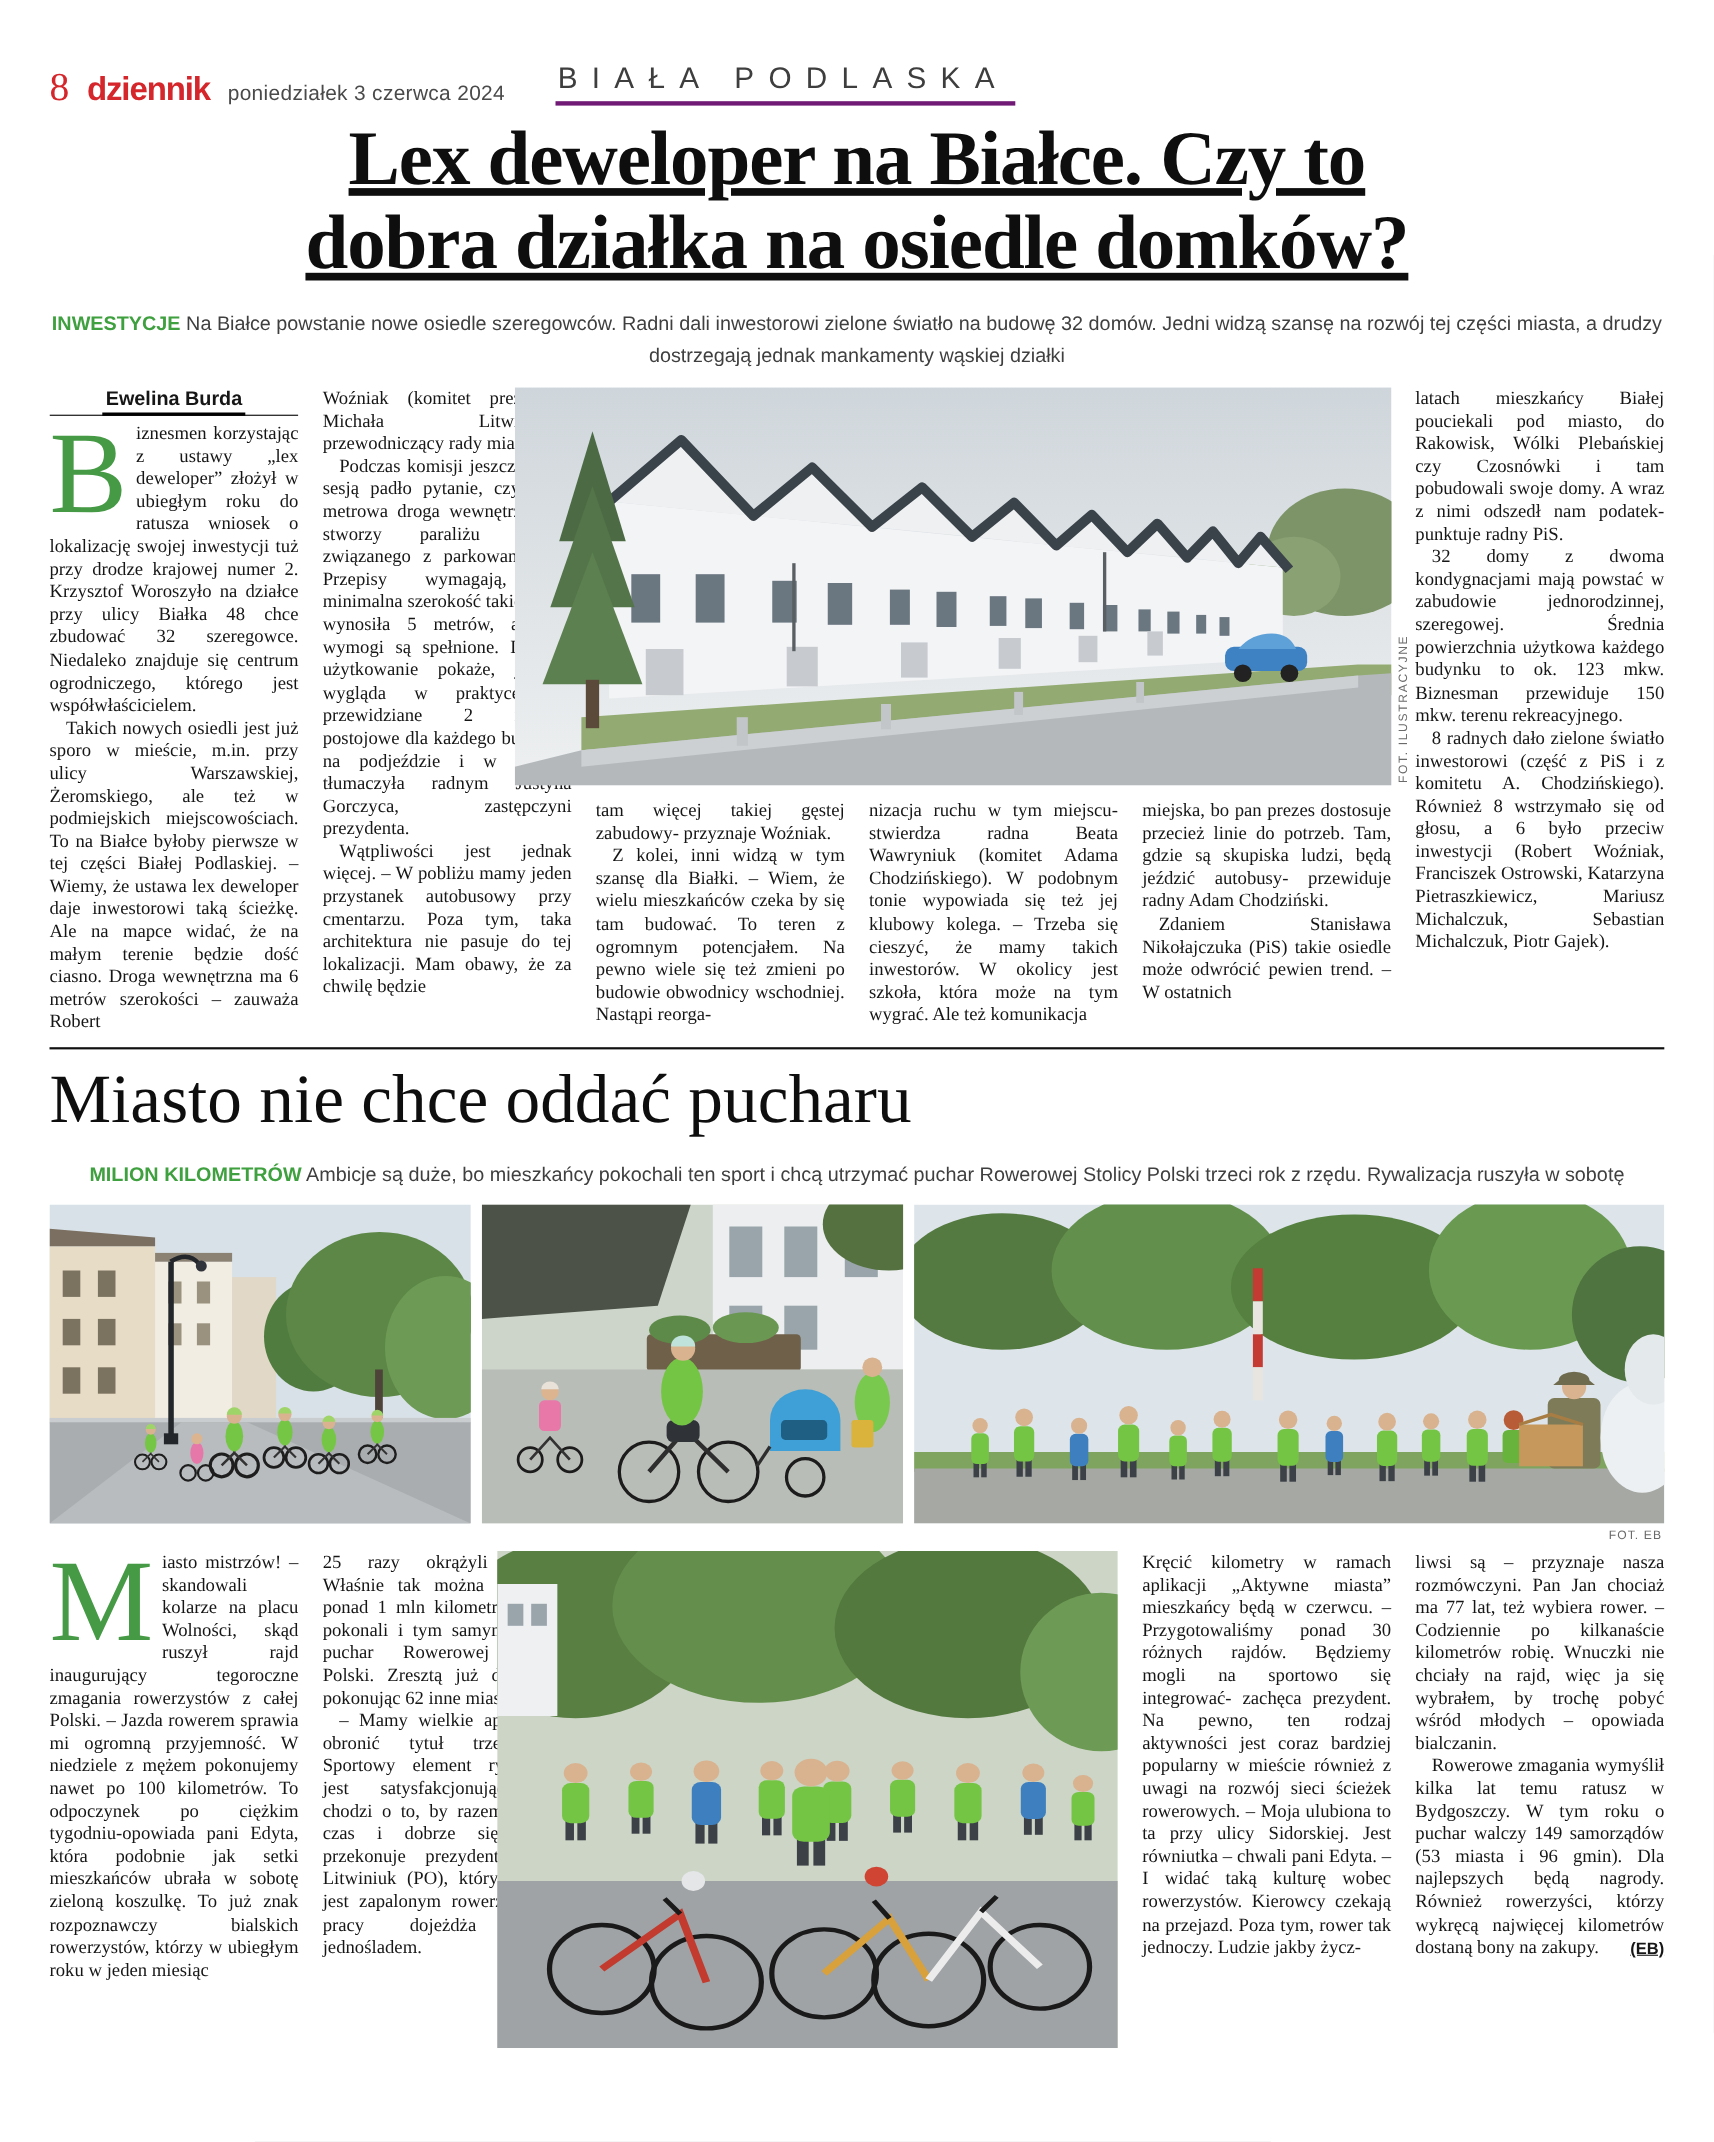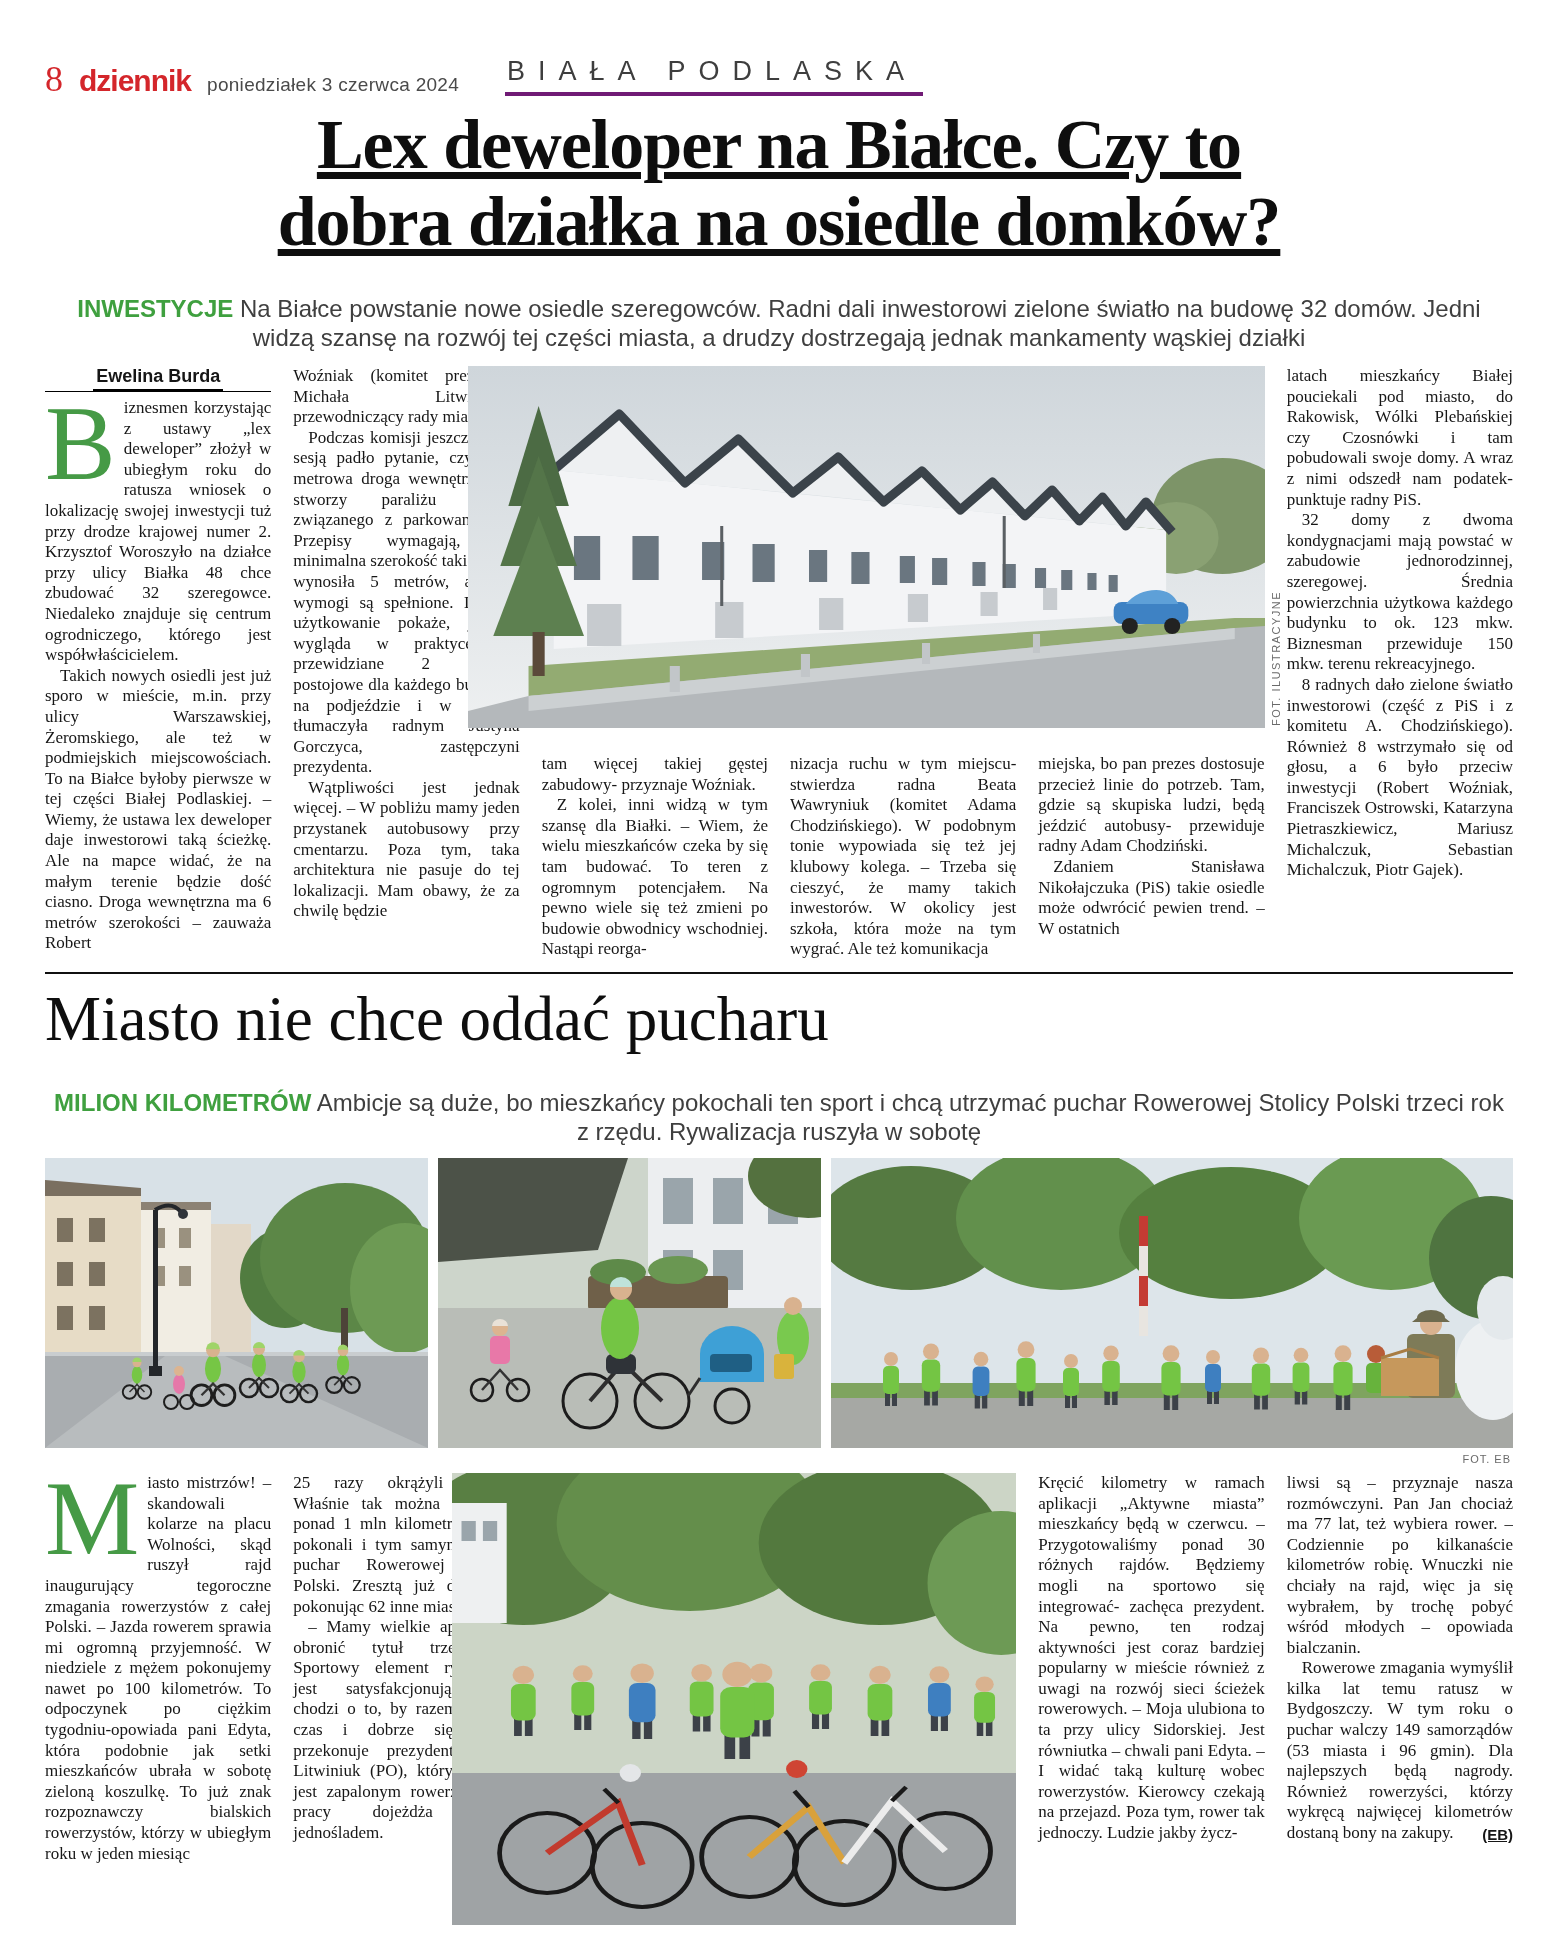--- a/index.html
+++ b/index.html
@@ -13,27 +13,27 @@
   .pagenum{font:400 36px "Liberation Serif",serif;color:#d4262b;}
   .logo{font:800 30px "Liberation Sans",sans-serif;color:#d4262b;letter-spacing:-1px;}
   .date{font:400 19px "Liberation Sans",sans-serif;color:#4a4a4a;letter-spacing:.3px;}
   .section{position:absolute;left:505px;top:56px;font:300 27px "Liberation Sans",sans-serif;
            color:#3e3e3e;letter-spacing:13px;border-bottom:4px solid #701a75;padding:0 6px 5px 2px;}
 
   
   .h1{ text-align:center;font-weight:700;font-size:70px;line-height:77px;color:#0e0e0e;
        letter-spacing:-1px;margin-top:4px;text-decoration:underline;}
   .h2t{text-align:left;font-weight:400;font-size:63px;line-height:70px;color:#0e0e0e;margin:10px 0 0;}
-  .lead{text-align:center;font-family:"Liberation Sans",sans-serif;font-size:24px;line-height:29px;
-        color:#3f3f3f;margin-top:34px;}
+  .lead{text-align:center;font-family:"Liberation Sans",sans-serif;font-size:18px;line-height:29px;
+        color:#3f3f3f;margin-top:20px;}
   .kicker{color:#3fa03f;font-weight:700;}
 
   
   .grid6{display:grid;grid-template-columns:repeat(6,1fr);column-gap:22px;}
-  .a1{grid-template-rows:362px auto;row-gap:26px;margin-top:14px;}
+  .a1{grid-template-rows:362px auto;row-gap:13px;margin-top:14px;}
   .span2{grid-row:1 / span 2;}
   .r2c3{grid-column:3;grid-row:2;} .r2c4{grid-column:4;grid-row:2;} .r2c5{grid-column:5;grid-row:2;}
   .c6{grid-column:6;}
 
   .body{font-size:17px;line-height:20.6px;text-align:justify;hyphens:auto;overflow:hidden;}
   .body p{margin:0;text-indent:15px;}
   .body p.fl{text-indent:0;}
   .byline{text-align:center;border-bottom:1px solid #000;margin-bottom:6px;}
   .byline span{display:inline-block;font:600 18px "Liberation Sans",sans-serif;
                border-bottom:3px solid #000;padding:0 3px 2px;margin-bottom:-1px;}

